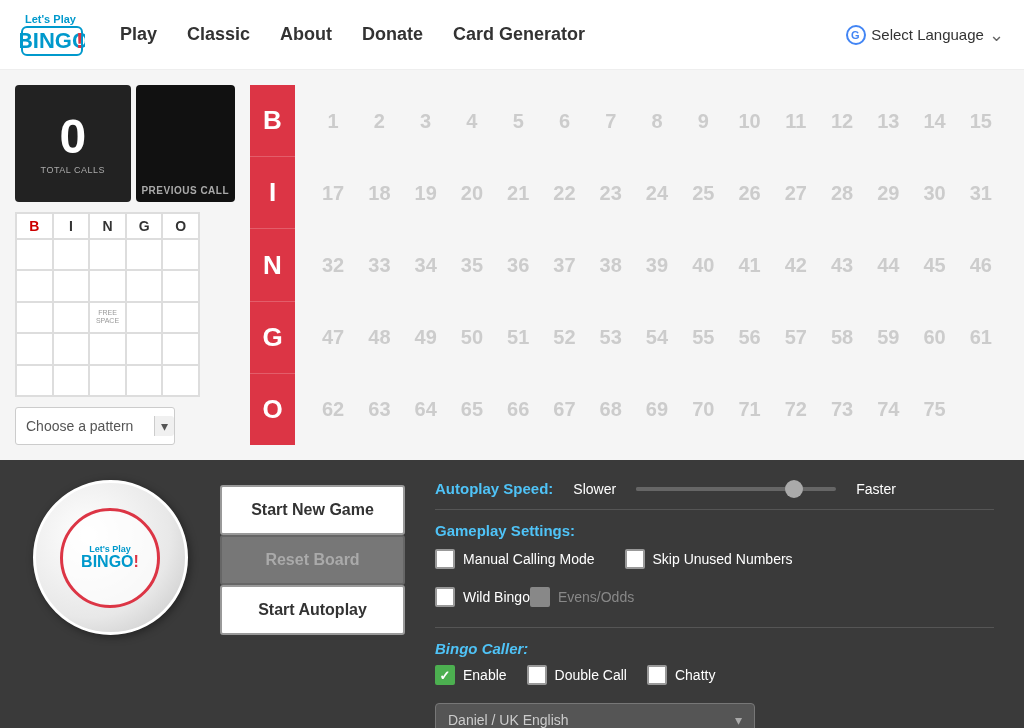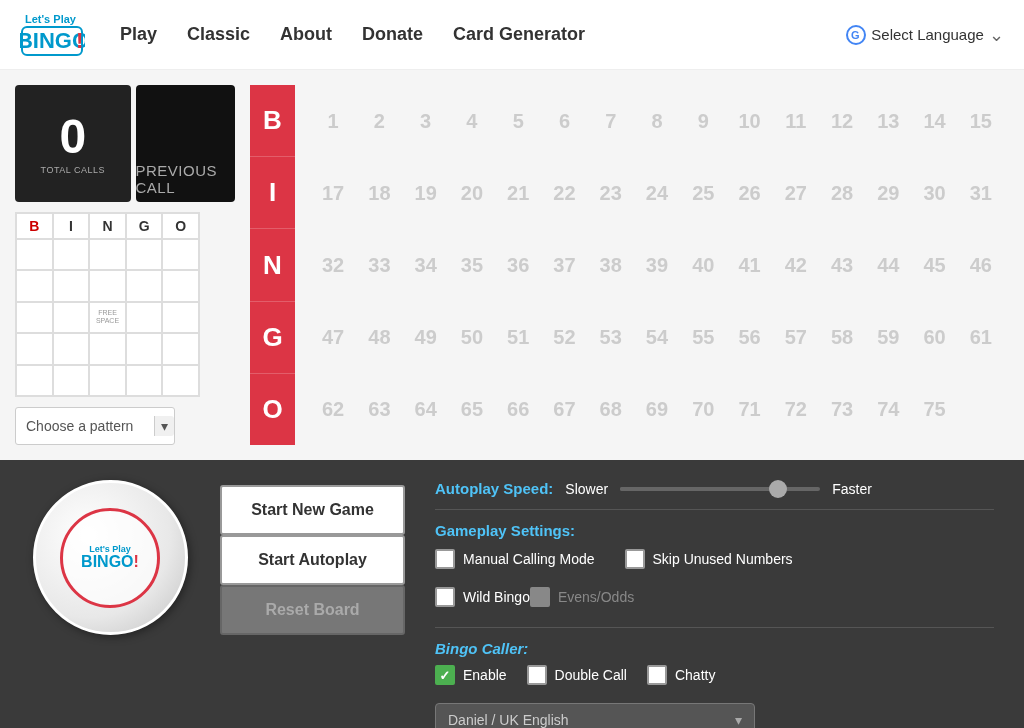--- a/index.html
+++ b/index.html
@@ -320,21 +320,21 @@
     }
 
     
     .settings-col {
       flex: 1;
       padding-top: 0;
     }
     .settings-row {
       display: flex;
       align-items: center;
-      gap: 12px;
+      gap: 20px;
       margin-bottom: 8px;
     }
     .settings-label {
       font-size: 15px;
       font-weight: 600;
       color: #4fc3f7;
       margin-bottom: 10px;
     }
     .settings-value {
       font-size: 14px;
@@ -454,21 +454,21 @@
 
   <div class="left-panel">
     <div class="call-display">
 
       <div class="total-calls-box">
         <span class="total-calls-number">0</span>
         <span class="total-calls-label">TOTAL CALLS</span>
       </div>
 
       <div class="prev-call-container">
-        <span class="prev-call-label" style="font-size:15px;color:#aaa;position:absolute;bottom:6px;text-transform:uppercase;letter-spacing:0.5px;">PREVIOUS CALL</span>
+        <span class="prev-call-label" style="font-size:10px;color:#aaa;position:absolute;bottom:6px;text-transform:uppercase;letter-spacing:0.5px;font-weight:bold;">PREVIOUS CALL</span>
       </div>
     </div>
 
     <div class="bingo-card">
       <div class="bingo-card-header">
         <div class="bingo-card-header-cell b-col">B</div>
         <div class="bingo-card-header-cell i-col">I</div>
         <div class="bingo-card-header-cell n-col">N</div>
         <div class="bingo-card-header-cell g-col">G</div>
         <div class="bingo-card-header-cell o-col">O</div>
@@ -603,22 +603,22 @@
         <span class="ball-logo-text">Let's Play</span>
         <span class="ball-bingo-text">
           <span>BINGO</span><span style="color:#dc3545">!</span>
         </span>
       </div>
     </div>
   </div>
 
   <div class="buttons-col">
     <button class="btn-game btn-start-new">Start New Game</button>
+    <button class="btn-game btn-reset" disabled="">Reset Board</button>
     <button class="btn-game btn-autoplay">Start Autoplay</button>
-    <button class="btn-game btn-reset" disabled="">Reset Board</button>
   </div>
 
   <div class="settings-col">
 
     <div class="settings-row" style="margin-bottom:12px;">
       <span class="settings-label" style="margin-bottom:0;">Autoplay Speed:</span>
       <span class="settings-value">Slower</span>
       <div style="position:relative;width:200px;height:4px;background:#666;border-radius:2px;">
         <div style="width:80%;height:100%;background:#666;border-radius:2px;"></div>
         <div style="width:18px;height:18px;background:#aaa;border-radius:50%;position:absolute;top:-7px;left:79%;transform:translateX(-50%);"></div>

